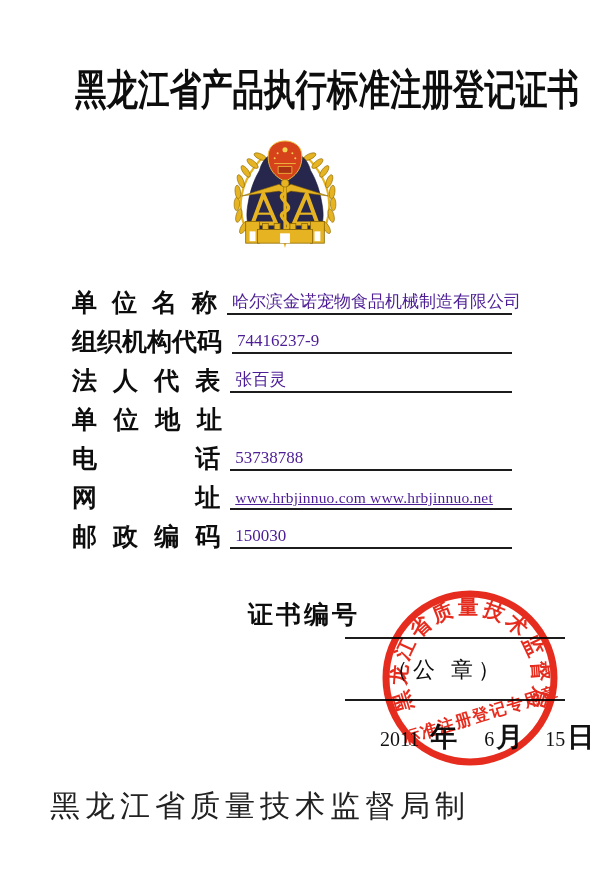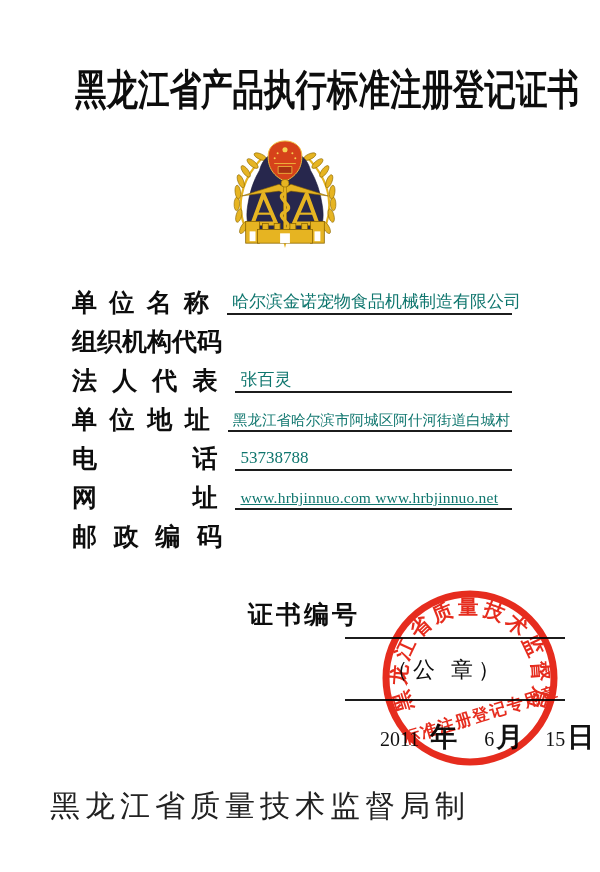--- a/index.html
+++ b/index.html
@@ -10,22 +10,22 @@
          font-size:42px;font-weight:bold;white-space:nowrap;letter-spacing:0px;
          transform:scaleX(.75);transform-origin:50% 50%;color:#0d0d0d;}
 
   .emblem{position:absolute;left:228px;top:134px;}
 
   .form{position:absolute;left:72px;top:284px;width:440px;}
   .row{display:flex;align-items:flex-end;height:31px;margin-bottom:8px;}
   .jlabel{display:flex;justify-content:space-between;width:150px;
           font-family:"Liberation Sans",sans-serif;font-weight:bold;font-size:25px;line-height:1;
           color:#0d0d0d;}
-  .value{width:278px;margin-left:18px;border-bottom:2px solid #1c1c1c;
-         font-size:17px;line-height:1.15;padding:0 2px 1px 5px;white-space:nowrap;color:#0f766e;}
+  .value{width:278px;margin-left:10px;border-bottom:2px solid #1c1c1c;
+         font-size:17px;line-height:1.15;padding:0 2px 1px 5px;white-space:nowrap;color:#4c1d95;}
   .value.small{font-size:14.6px;}
   .value.med{font-size:15.5px;letter-spacing:.2px;text-decoration:underline;}
 
   .blabel{position:absolute;font-family:"Liberation Sans",sans-serif;font-weight:bold;
           font-size:25px;letter-spacing:3px;line-height:1;color:#0d0d0d;}
   .gongzhang{position:absolute;left:386px;top:659px;font-family:"Liberation Sans",sans-serif;
           font-weight:normal;font-size:22px;letter-spacing:5px;line-height:1;color:#0d0d0d;}
   .uline{position:absolute;height:2px;background:#1c1c1c;width:220px;left:345px;}
 
   .date{position:absolute;left:380px;top:719px;display:flex;align-items:baseline;
@@ -126,38 +126,38 @@
     </div>
     <div class="row">
       <div class="jlabel">
           <span>组</span>
           <span>织</span>
           <span>机</span>
           <span>构</span>
           <span>代</span>
           <span>码</span>
         </div>
+      <div class="value">74416237-9</div>
     </div>
     <div class="row">
       <div class="jlabel">
           <span>法</span>
           <span>人</span>
           <span>代</span>
           <span>表</span>
         </div>
       <div class="value">张百灵</div>
     </div>
     <div class="row">
       <div class="jlabel">
           <span>单</span>
           <span>位</span>
           <span>地</span>
           <span>址</span>
         </div>
-      <div class="value small">黑龙江省哈尔滨市阿城区阿什河街道白城村</div>
     </div>
     <div class="row">
       <div class="jlabel">
           <span>电</span>
           <span>话</span>
         </div>
       <div class="value">53738788</div>
     </div>
     <div class="row">
       <div class="jlabel">
@@ -166,20 +166,21 @@
         </div>
       <div class="value med">www.hrbjinnuo.com  www.hrbjinnuo.net</div>
     </div>
     <div class="row">
       <div class="jlabel">
           <span>邮</span>
           <span>政</span>
           <span>编</span>
           <span>码</span>
         </div>
+      <div class="value">150030</div>
     </div>
   </div>
 
   <div class="blabel" style="left:248px;top:602px;">证书编号</div>
   <div class="uline" style="top:637px;"></div>
   <div style="position:absolute;left:350px;top:612px;font-size:17px;"></div>
 
   <div class="gongzhang">（公 章）</div>
   <div class="uline" style="top:699px;"></div>
 

